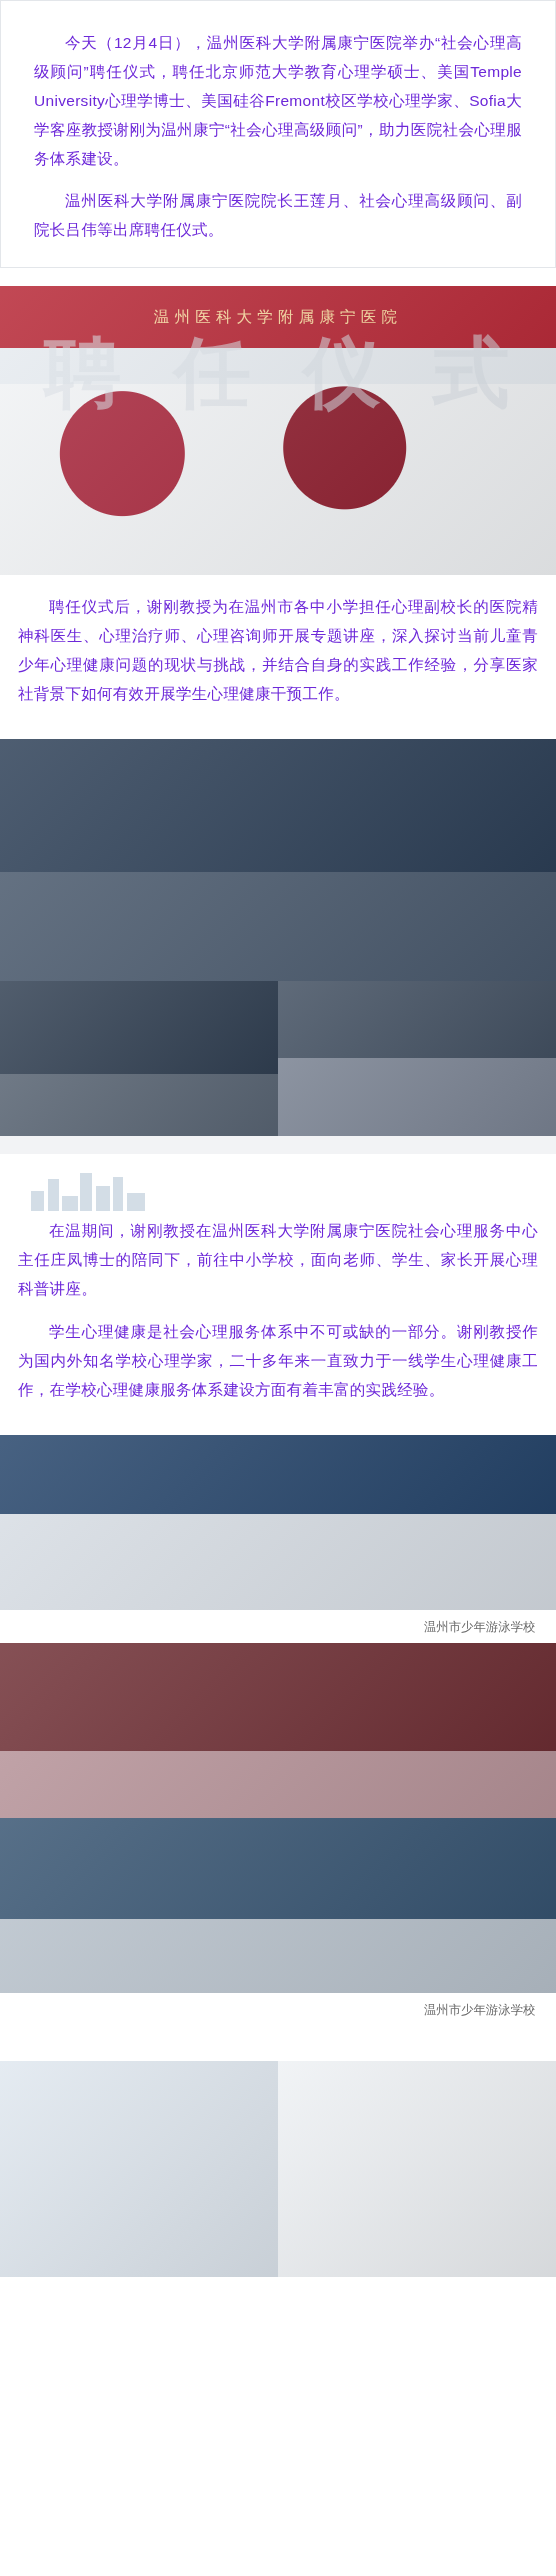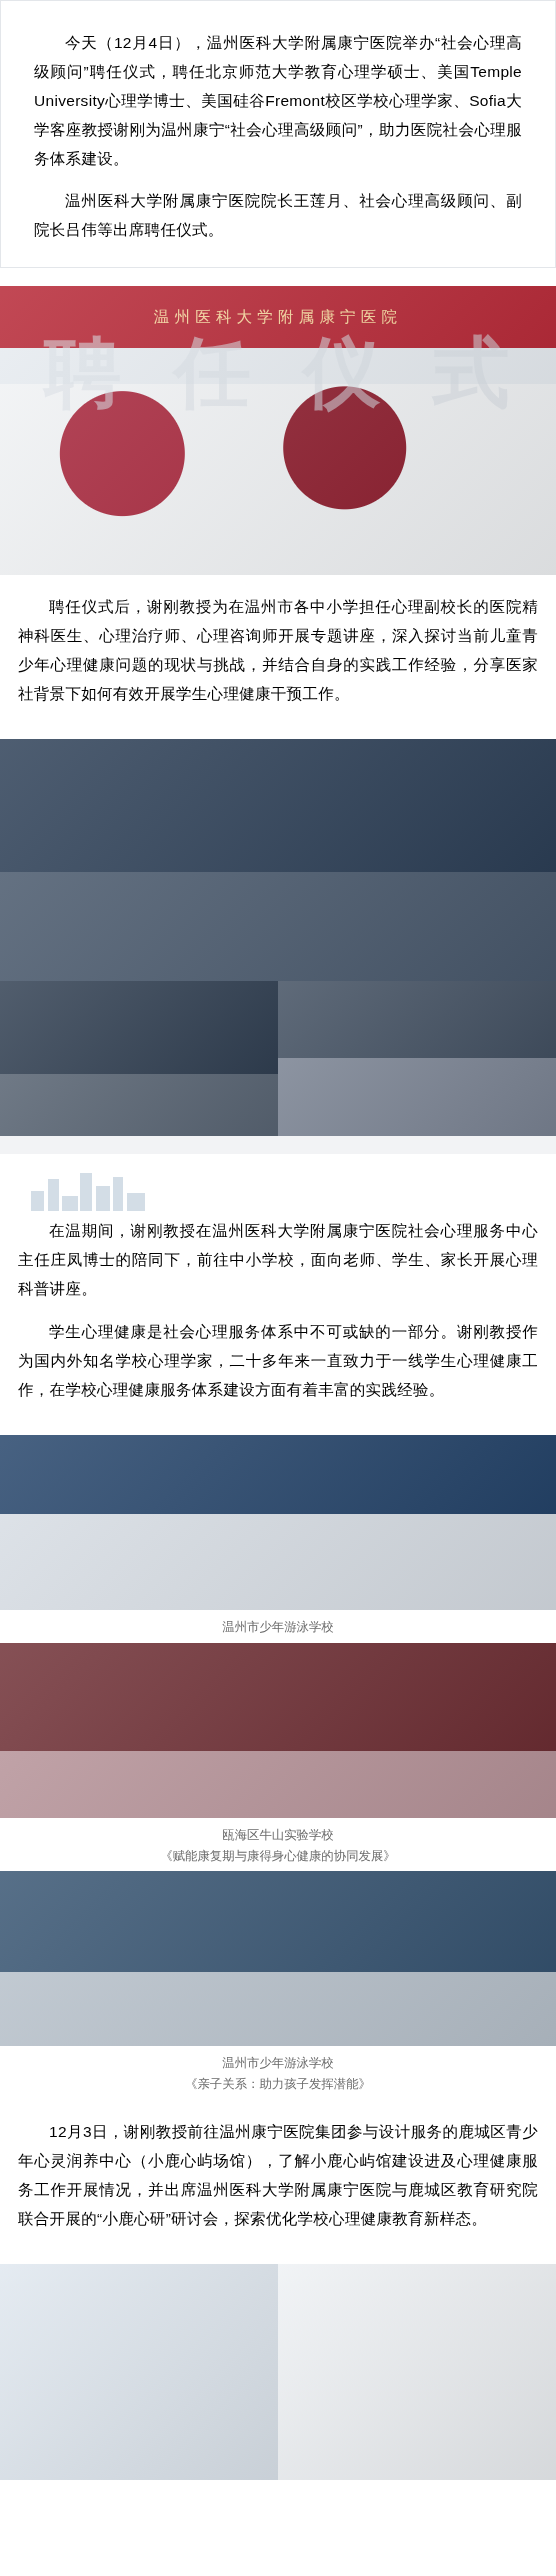--- a/index.html
+++ b/index.html
@@ -21,21 +21,21 @@
     padding: 0;
   }
 
   
   .para-wrap {
     padding: 0 18px;
   }
   p.para {
     font-size: 15.5px;
     line-height: 29px;
-    color: #000000;
+    color: #6d28d9;
     text-align: justify;
     text-indent: 31px;
     margin: 0 0 13.4px 0;
     letter-spacing: 0.3px;
   }
   .top-block {
     padding: 27px 33px 9.3px 33px;
   }
 
   
@@ -44,21 +44,21 @@
     position: relative;
   }
   .figure img, .ph {
     display: block;
     width: 100%;
   }
   .caption {
     font-size: 12.4px;
     line-height: 20.6px;
     color: #6b6b6b;
-    text-align: center;
+    text-align: right;
     padding: 7.2px 20.6px 5.2px 20.6px;
   }
   .caption.blue {
     color: #2f6fb5;
     text-align: left;
     padding: 8.2px 33px 6.2px 33px;
     font-size: 13px;
     line-height: 21.6px;
   }
   .tri {
@@ -244,38 +244,30 @@
   <div class="figure">
     <div class="ph scene-swim"></div>
   </div>
   <div class="caption">
     <div>温州市少年游泳学校</div>
   </div>
 
   <div class="figure">
     <div class="ph scene-hall"></div>
   </div>
-  <div class="caption">
-    <div>瓯海区牛山实验学校</div>
-    <div>《赋能康复期与康得身心健康的协同发展》</div>
-  </div>
 
   <div class="figure">
     <div class="ph scene-room"></div>
   </div>
   <div class="caption">
     <div>温州市少年游泳学校</div>
-    <div>《亲子关系：助力孩子发挥潜能》</div>
-  </div>
-
-  <div class="white-gap"></div>
-
-  <div class="para-wrap">
-    <p class="para">12月3日，谢刚教授前往温州康宁医院集团参与设计服务的鹿城区青少年心灵润养中心（小鹿心屿场馆），了解小鹿心屿馆建设进及心理健康服务工作开展情况，并出席温州医科大学附属康宁医院与鹿城区教育研究院联合开展的“小鹿心研”研讨会，探索优化学校心理健康教育新样态。</p>
-  </div>
+  </div>
+
+  <div class="white-gap"></div>
+
 
   <div class="white-gap"></div>
 
   <div class="scene-row">
     <div class="ph scene-final-l"></div>
     <div class="ph scene-final"></div>
   </div>
 
 </div>
 

